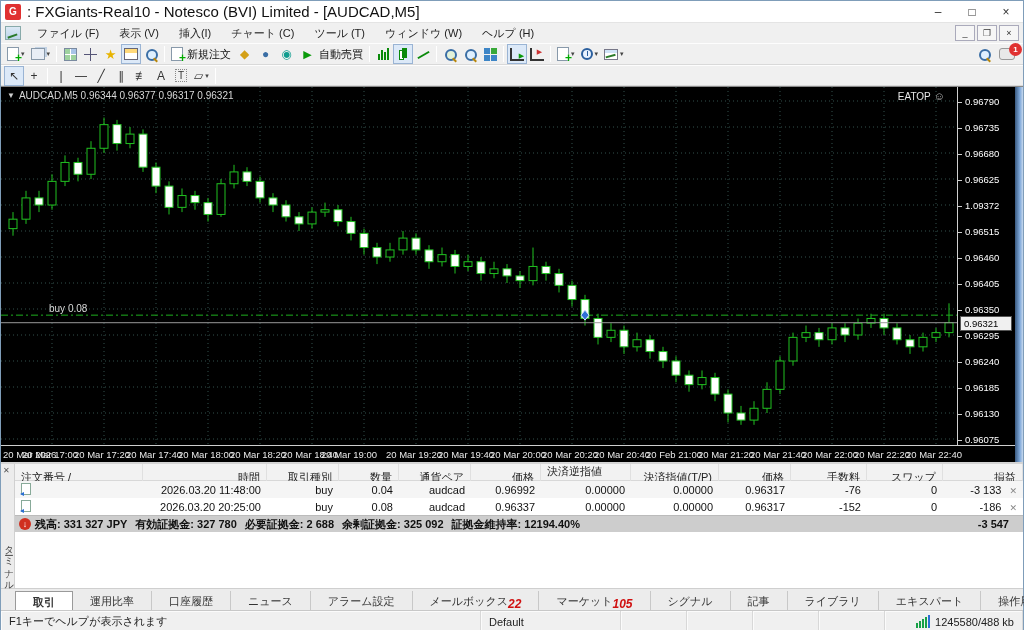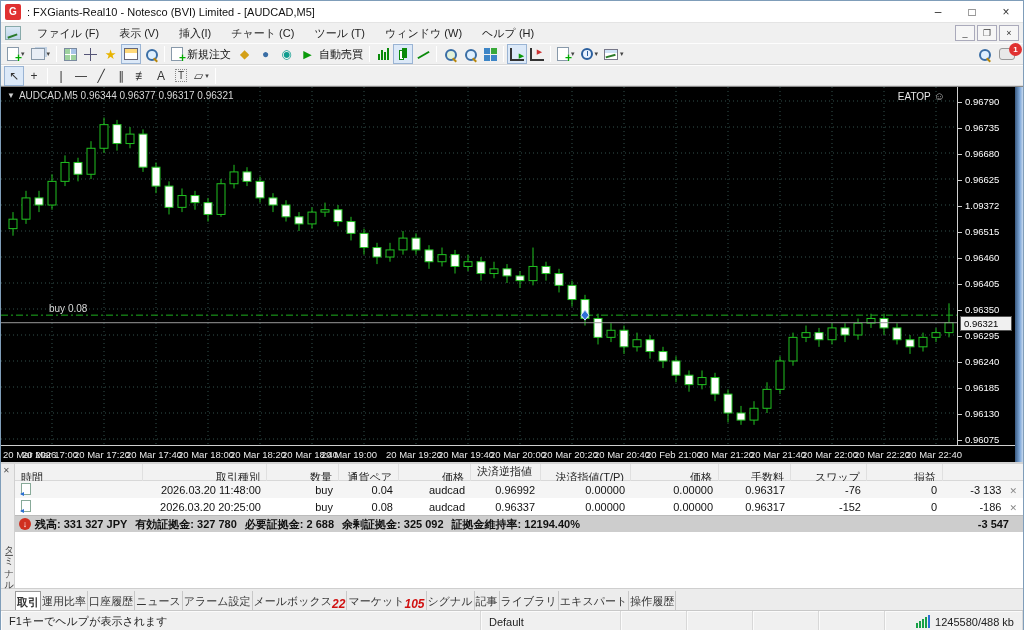--- a/index.html
+++ b/index.html
@@ -3,21 +3,21 @@
 <meta charset="utf-8">
 <style>
   * { box-sizing: border-box; margin: 0; padding: 0; }
   html,body { width:1024px; height:630px; overflow:hidden; }
   body { font-family:"Liberation Sans","DejaVu Sans",sans-serif; font-size:11px; background:#909090; }
   .window { position:relative; width:1024px; height:630px; background:#f0f0f0; border:1px solid #7f9db9; display:flex; flex-direction:column; }
 
   
   .title-bar { height:22px; background:#ffffff; display:flex; align-items:center; flex:0 0 22px; border-bottom:1px solid #e4e4e4; }
   .app-icon { width:16px; height:16px; margin:0 6px 0 4px; background:#e03131; color:#fff; font-weight:bold; font-size:10px; display:flex; align-items:center; justify-content:center; border-radius:2px; }
-  .title-text { color:#111; font-size:11px; }
+  .title-text { color:#111; font-size:15px; }
   .tb-spacer { flex:1; }
   .win-btn { width:34px; height:22px; display:flex; align-items:center; justify-content:center; color:#333; font-size:12px; }
 
   
   .menu-bar { height:20px; background:#f0f0f0; display:flex; align-items:center; flex:0 0 20px; padding-left:2px; }
   .menu-chart-icon { width:16px; height:14px; margin:0 6px 0 2px; border:1px solid #8aa; background:linear-gradient(180deg,#dce9f5 0%,#bcd4ea 100%); position:relative; }
   .menu-chart-icon::after { content:""; position:absolute; left:2px; top:8px; width:10px; height:3px; border-top:2px solid #2a7a2a; transform:rotate(-20deg); }
   .menu-item { padding:2px 10px; color:#222; }
   .mdi-controls { margin-left:auto; display:flex; gap:2px; padding-right:4px; }
   .mdi-btn { width:20px; height:16px; border:1px solid #aab; background:#f6f6f6; font-size:9px; display:flex; align-items:center; justify-content:center; color:#333; }
@@ -114,21 +114,21 @@
   .order-ic::after { content:"◂"; position:absolute; color:#2b6fd4; font-size:8px; left:-2px; bottom:-4px; }
   .close-x { color:#888; font-size:9px; margin-left:8px; }
   .balance-row { height:17px; background:#cdcdcd; display:flex; align-items:center; font-weight:bold; color:#111; padding-left:4px; gap:4px; border-top:1px solid #bbb; }
   .bal-ic { width:12px; height:12px; border-radius:50%; background:#d03020; color:#fff; font-size:9px; display:flex; align-items:center; justify-content:center; }
   .bal-part { margin-right:8px; white-space:nowrap; }
   .bal-total { margin-left:auto; padding-right:14px; }
   .term-empty { flex:1; background:#fff; }
 
   
   .tabs { flex:0 0 22px; height:22px; background:#ececec; border-top:1px solid #cfcfcf; display:flex; align-items:flex-end; padding-left:14px; }
-  .tab { height:19px; padding:3px 1px 0; color:#333; border-right:1px solid #c8c8c8; white-space:nowrap; }
+  .tab { height:19px; padding:3px 17px 0; color:#333; border-right:1px solid #c8c8c8; white-space:nowrap; }
   .tab.active { background:#fff; border:1px solid #9a9a9a; border-bottom:none; font-weight:bold; }
   .tab sub { color:#d01010; font-size:12px; font-weight:bold;font-style:italic; }
 
   
   .status-bar { flex:0 0 22px; height:22px; background:#f0f0f0; border-top:1px solid #c8c8c8; display:flex; align-items:stretch; }
   .seg { border-right:1px solid #d8d8d8; box-shadow:inset 1px 1px 0 #fbfbfb; display:flex; align-items:center; padding:0 8px; color:#222; }
   .seg.grow { flex:1; }
   .seg.sm { width:66px; }
   .seg.default { width:140px; }
   .seg.kb { width:138px; justify-content:flex-end; gap:5px; }
@@ -544,20 +544,21 @@
     <div class="right-strip"></div>
   </div>
 
   <div class="terminal">
     <div class="term-side">
       <span class="term-close">✕</span>
       <span class="term-vtext">ターミナル</span>
     </div>
     <div class="term-main">
       <div class="trow thead" id="thead">
+          <div class="cell">注文番号  /</div>
           <div class="cell">時間</div>
           <div class="cell">取引種別</div>
           <div class="cell">数量</div>
           <div class="cell">通貨ペア</div>
           <div class="cell">価格</div>
           <div class="cell">決済逆指値(S/...</div>
           <div class="cell">決済指値(T/P)</div>
           <div class="cell">価格</div>
           <div class="cell">手数料</div>
           <div class="cell">スワップ</div>

